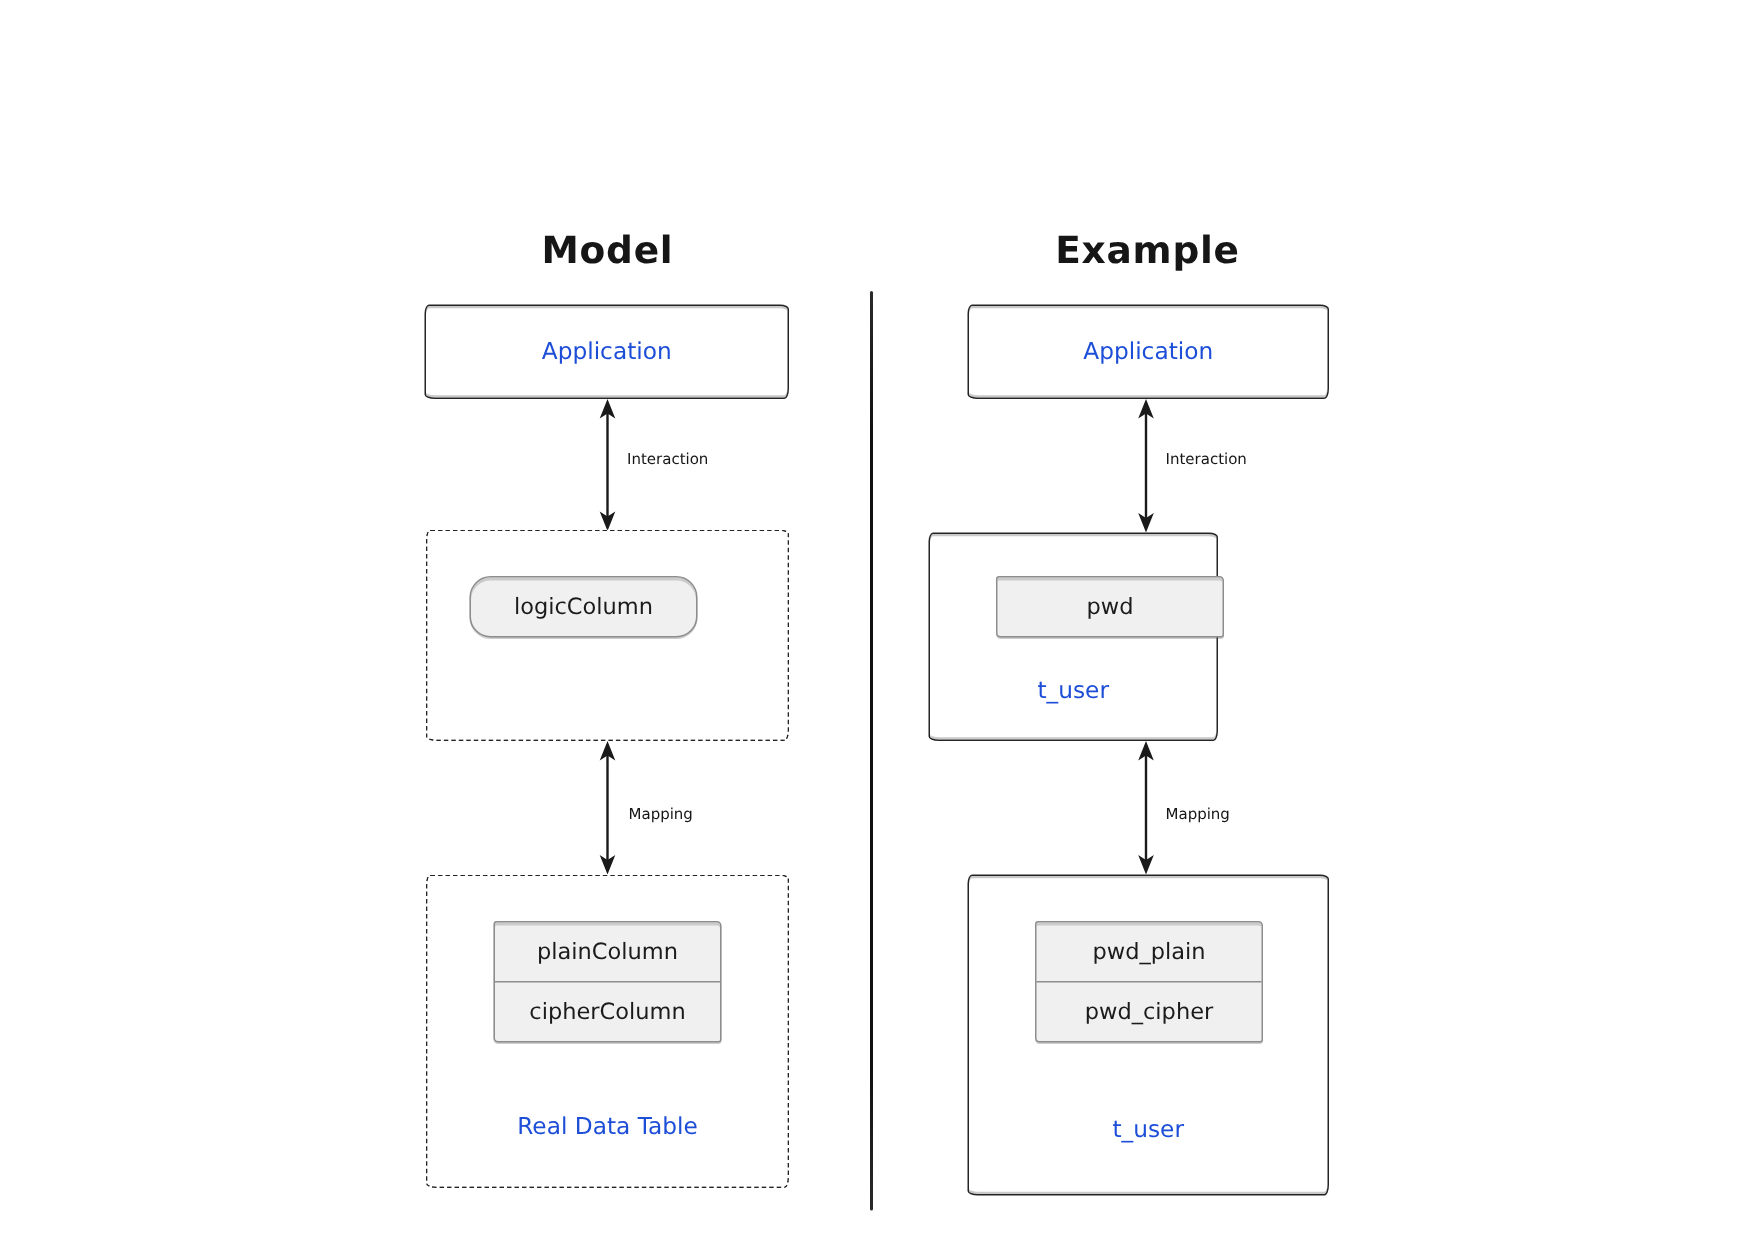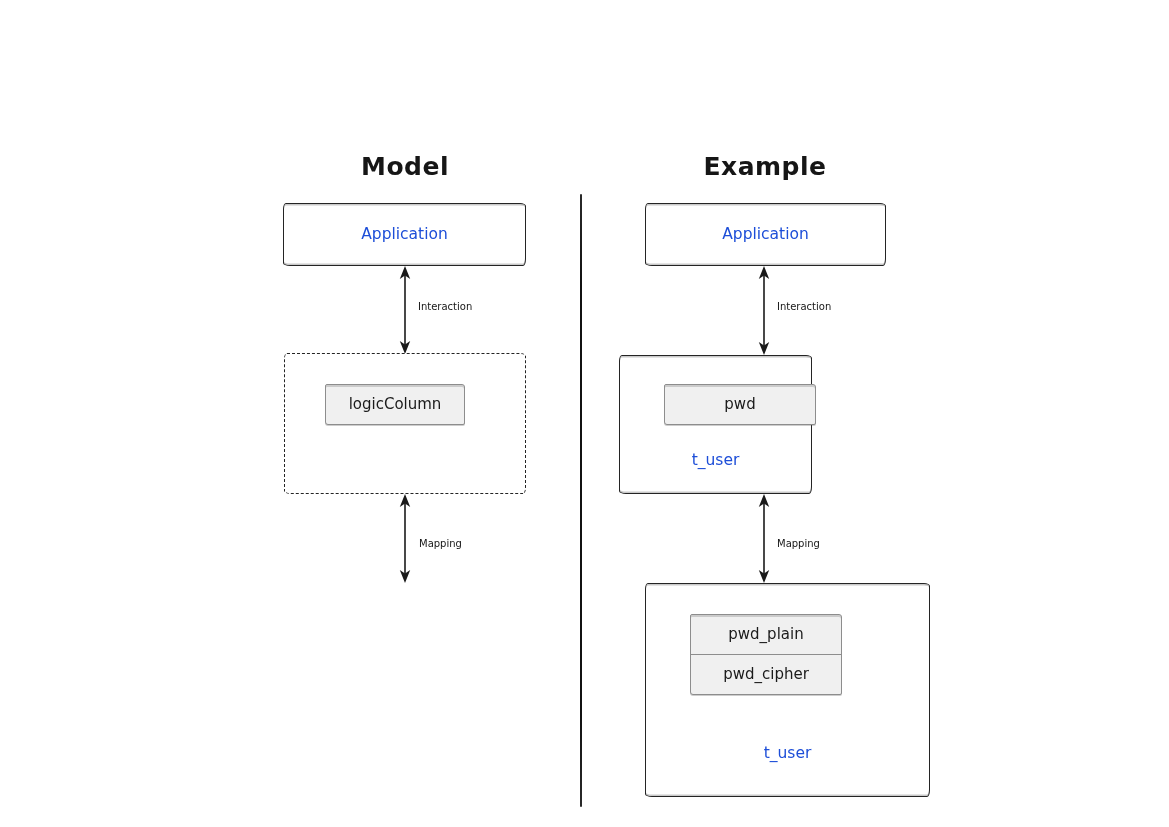--- a/index.html
+++ b/index.html
@@ -92,32 +92,39 @@
   </div>
 
   <svg class="abs" style="left:395px; top:266px;" width="20" height="88" viewBox="0 0 20 88">
     <line x1="10" y1="3" x2="10" y2="85" stroke="#1a1a1a" stroke-width="1.6"></line>
     <path d="M10 0 L4.8 13 L10 9.6 L15.2 13 Z" fill="#1a1a1a"></path>
     <path d="M10 88 L4.8 75 L10 78.4 L15.2 75 Z" fill="#1a1a1a"></path>
   </svg>
   <div class="abs arrow-label" style="left:418px; top:301px;">Interaction</div>
 
   <div class="abs node dashed" style="left:284px; top:353px; width:242px; height:141px;">
-    <div class="field-stack" style="left:40px; top:30px; width:140px;">
+    <div class="field-stack" style="left:28px; top:30px; width:152px;border-radius:14px;">
       <div class="field-row">logicColumn</div>
     </div>
   </div>
 
   <svg class="abs" style="left:395px; top:494px;" width="20" height="89" viewBox="0 0 20 89">
     <line x1="10" y1="3" x2="10" y2="86" stroke="#1a1a1a" stroke-width="1.6"></line>
     <path d="M10 0 L4.8 13 L10 9.6 L15.2 13 Z" fill="#1a1a1a"></path>
     <path d="M10 89 L4.8 76 L10 79.4 L15.2 76 Z" fill="#1a1a1a"></path>
   </svg>
   <div class="abs arrow-label" style="left:419px; top:538px;">Mapping</div>
 
+  <div class="abs node dashed" style="left:284px; top:583px; width:242px; height:209px;">
+    <div class="field-stack" style="left:44px; top:30px; width:152px;">
+      <div class="field-row">plainColumn</div>
+      <div class="field-row">cipherColumn</div>
+    </div>
+    <div class="node-label" style="top:158px;">Real Data Table</div>
+  </div>
 
   <div class="abs divider" style="left:580px; top:194px; height:613px;"></div>
 
   <div class="abs col-title" style="left:655px; top:152px;">Example</div>
 
   <div class="abs node" style="left:645px; top:203px; width:241px; height:63px;">
     <div class="node-label" style="top:21px;">Application</div>
   </div>
 
   <svg class="abs" style="left:754px; top:266px;" width="20" height="89" viewBox="0 0 20 89">
@@ -134,21 +141,21 @@
     <div class="node-label" style="top:95px;">t_user</div>
   </div>
 
   <svg class="abs" style="left:754px; top:494px;" width="20" height="89" viewBox="0 0 20 89">
     <line x1="10" y1="3" x2="10" y2="86" stroke="#1a1a1a" stroke-width="1.6"></line>
     <path d="M10 0 L4.8 13 L10 9.6 L15.2 13 Z" fill="#1a1a1a"></path>
     <path d="M10 89 L4.8 76 L10 79.4 L15.2 76 Z" fill="#1a1a1a"></path>
   </svg>
   <div class="abs arrow-label" style="left:777px; top:538px;">Mapping</div>
 
-  <div class="abs node" style="left:645px; top:583px; width:285px; height:214px;">
+  <div class="abs node" style="left:645px; top:583px; width:241px; height:214px;">
     <div class="field-stack" style="left:44px; top:30px; width:152px;">
       <div class="field-row">pwd_plain</div>
       <div class="field-row">pwd_cipher</div>
     </div>
     <div class="node-label" style="top:160px;">t_user</div>
   </div>
 
 </div>
 
 </body></html>

